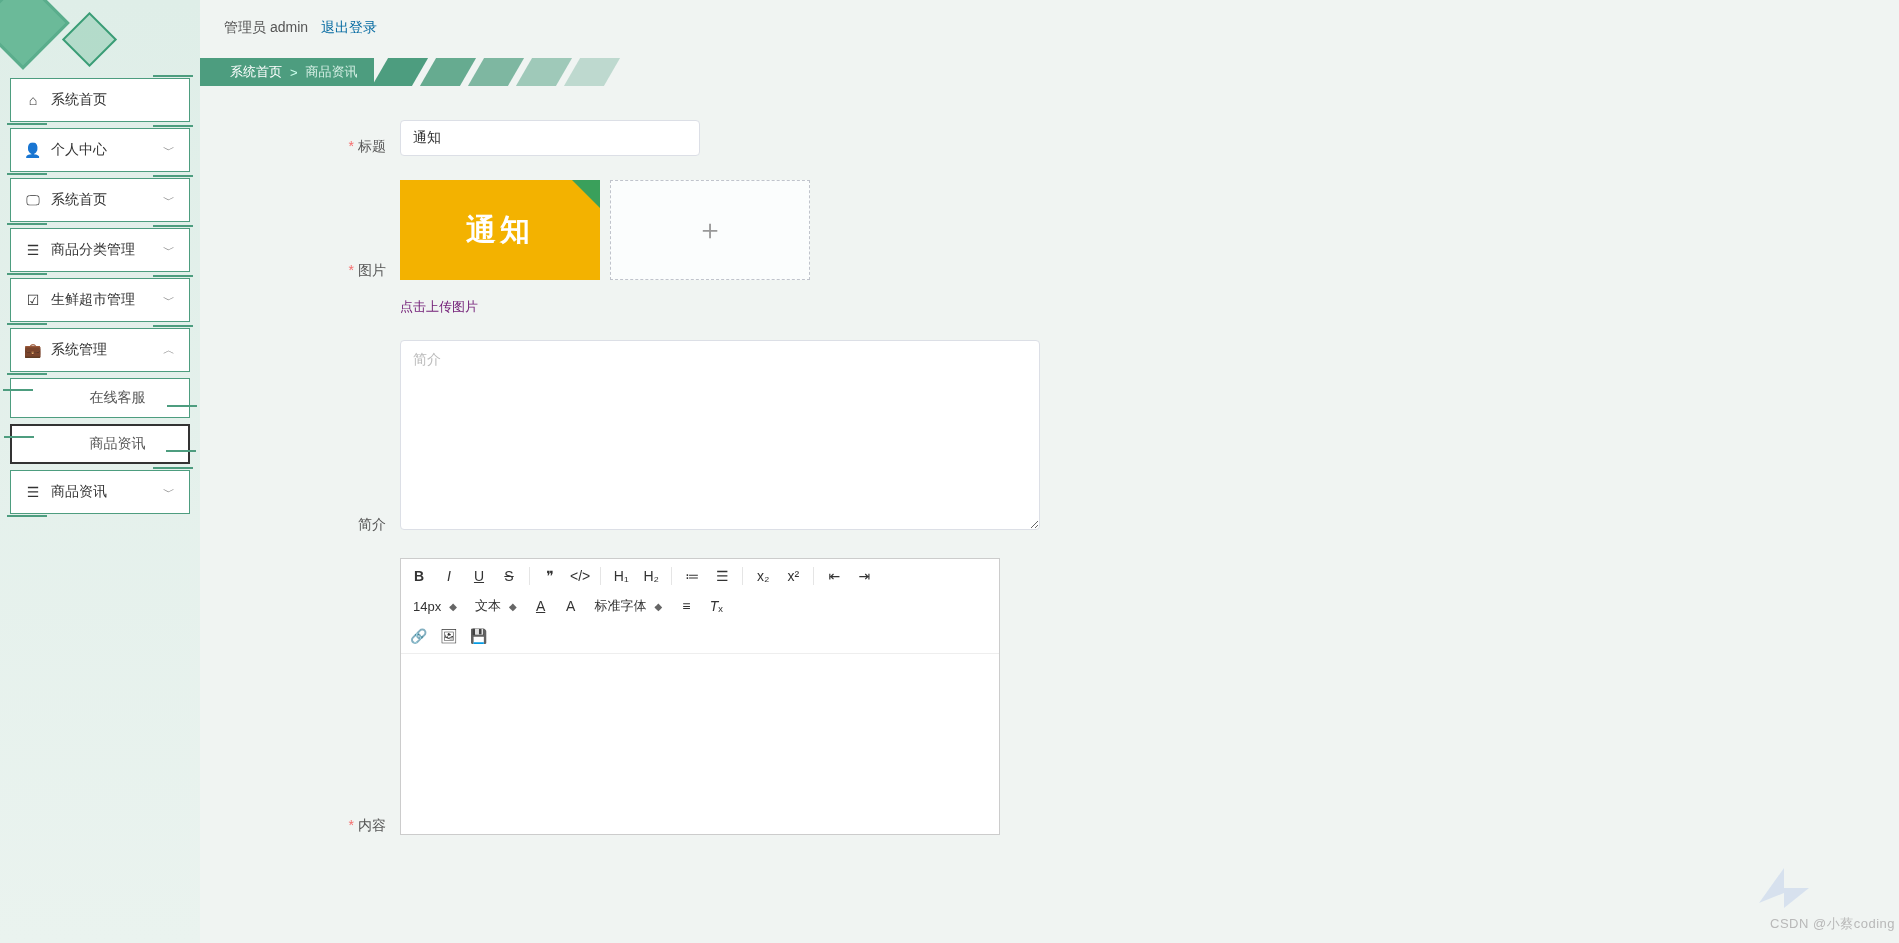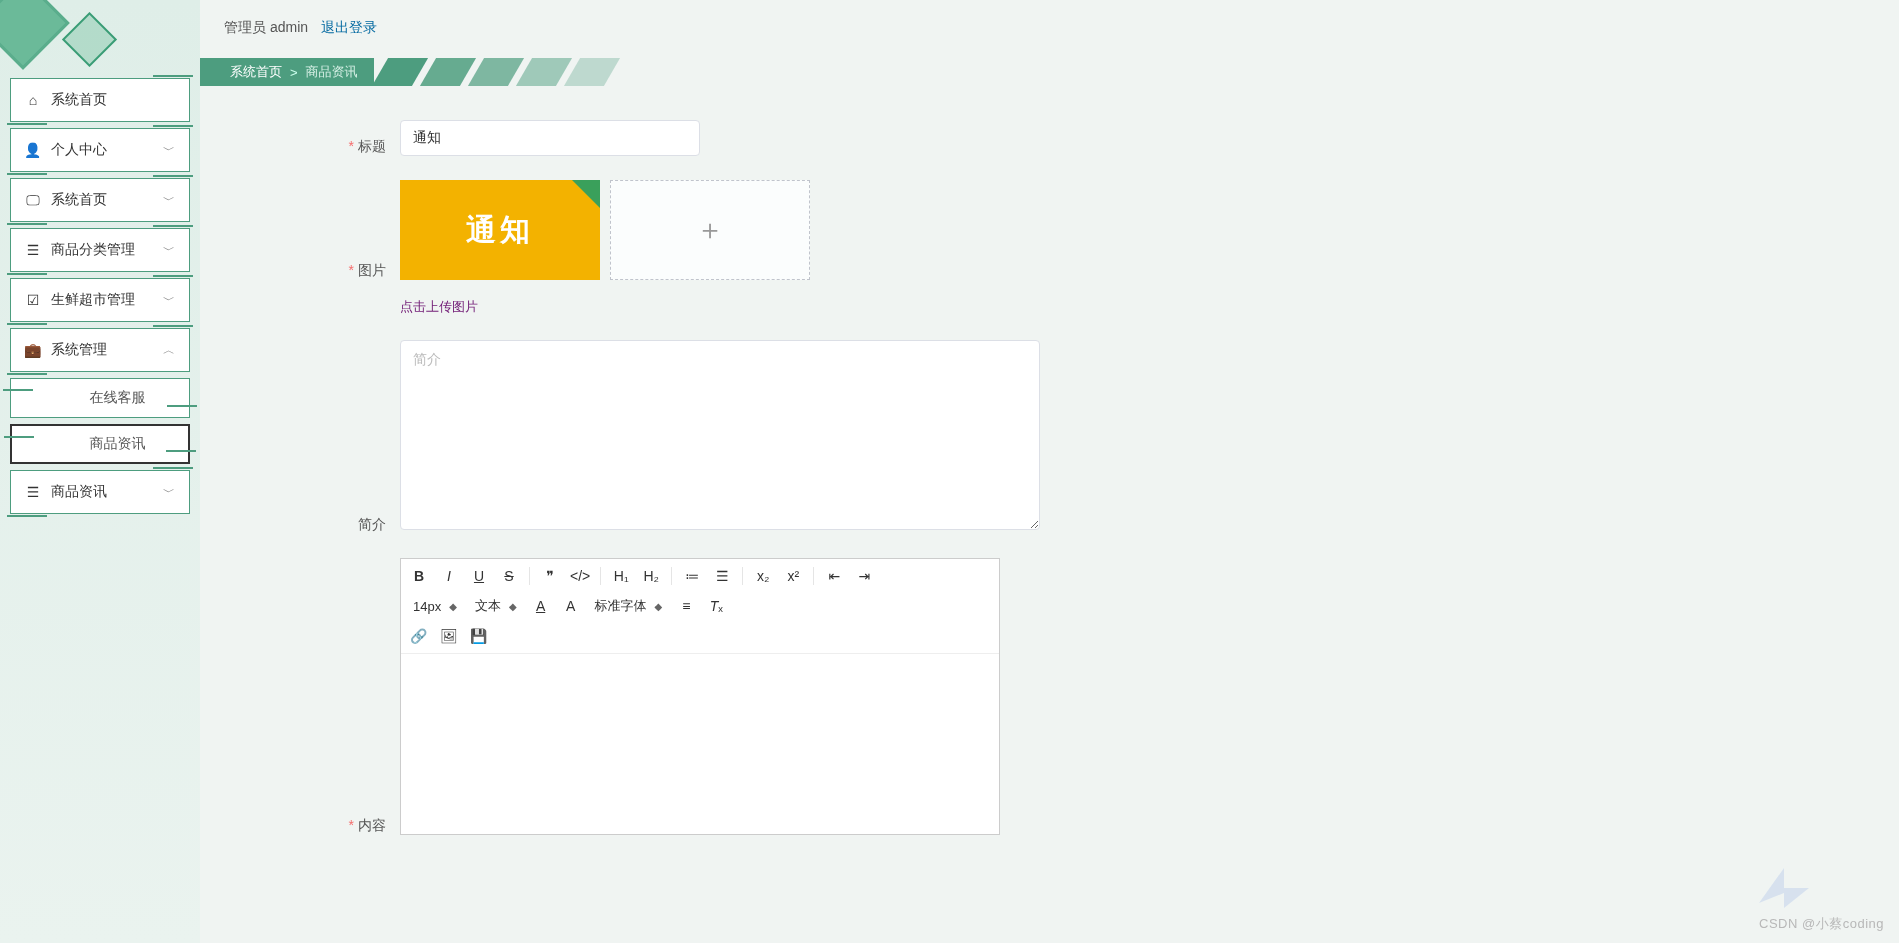--- a/index.html
+++ b/index.html
@@ -60,21 +60,21 @@
 
 
 .editor { width: 600px; border: 1px solid #ccc; background: #fff; }
 .editor-toolbar { border-bottom: 1px solid #eee; padding: 6px 8px; display: flex; flex-wrap: wrap; gap: 4px 10px; align-items: center; }
 .tb-btn { display: inline-flex; align-items: center; justify-content: center; min-width: 20px; height: 22px; font-size: 14px; color: #333; cursor: pointer; font-family: Arial, sans-serif; }
 .tb-sel { display: inline-flex; align-items: center; font-size: 13px; color: #333; cursor: pointer; padding: 0 4px; }
 .tb-sel .caret { margin-left: 8px; font-size: 10px; color: #666; }
 .tb-group-sep { width: 1px; height: 18px; background: #e5e5e5; }
 .editor-body { min-height: 180px; padding: 10px; }
 
-.watermark { position: absolute; right: 15px; bottom: 10px; font-size: 13px; color: #b8b8b8; letter-spacing: 0.5px; }
+.watermark { position: absolute; right: 4px; bottom: 10px; font-size: 13px; color: #b8b8b8; letter-spacing: 0.5px; }
 .wm-logo { position: absolute; right: 80px; bottom: 30px; opacity: 0.3; }
 </style>
 </head>
 <body>
 
 <div class="sidebar">
   <div class="sidebar-deco"></div>
 
   <div class="menu-item">
     <span class="mi-icon">⌂</span>

